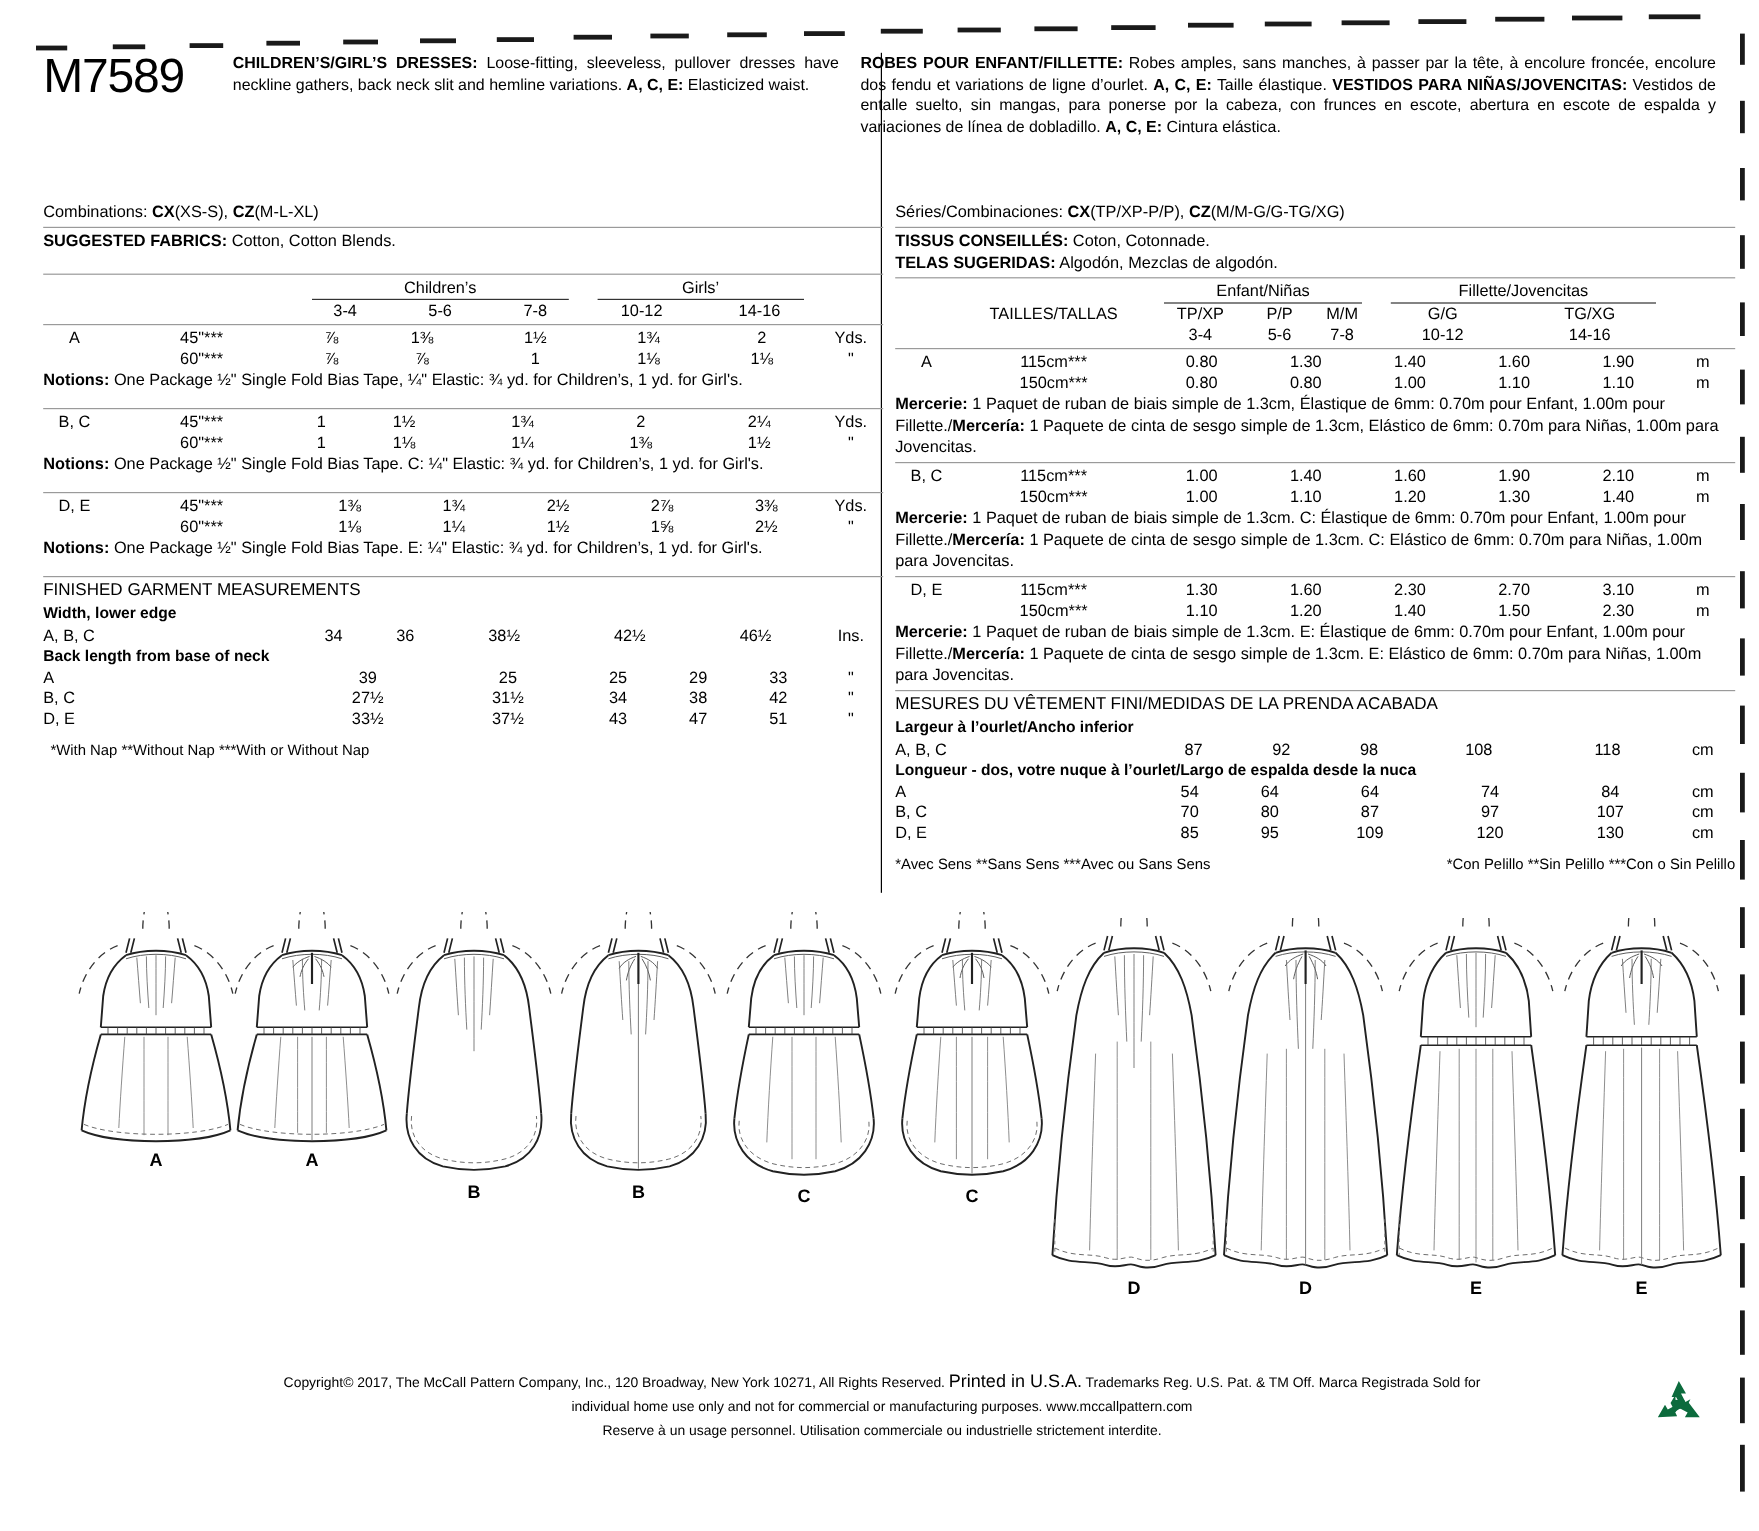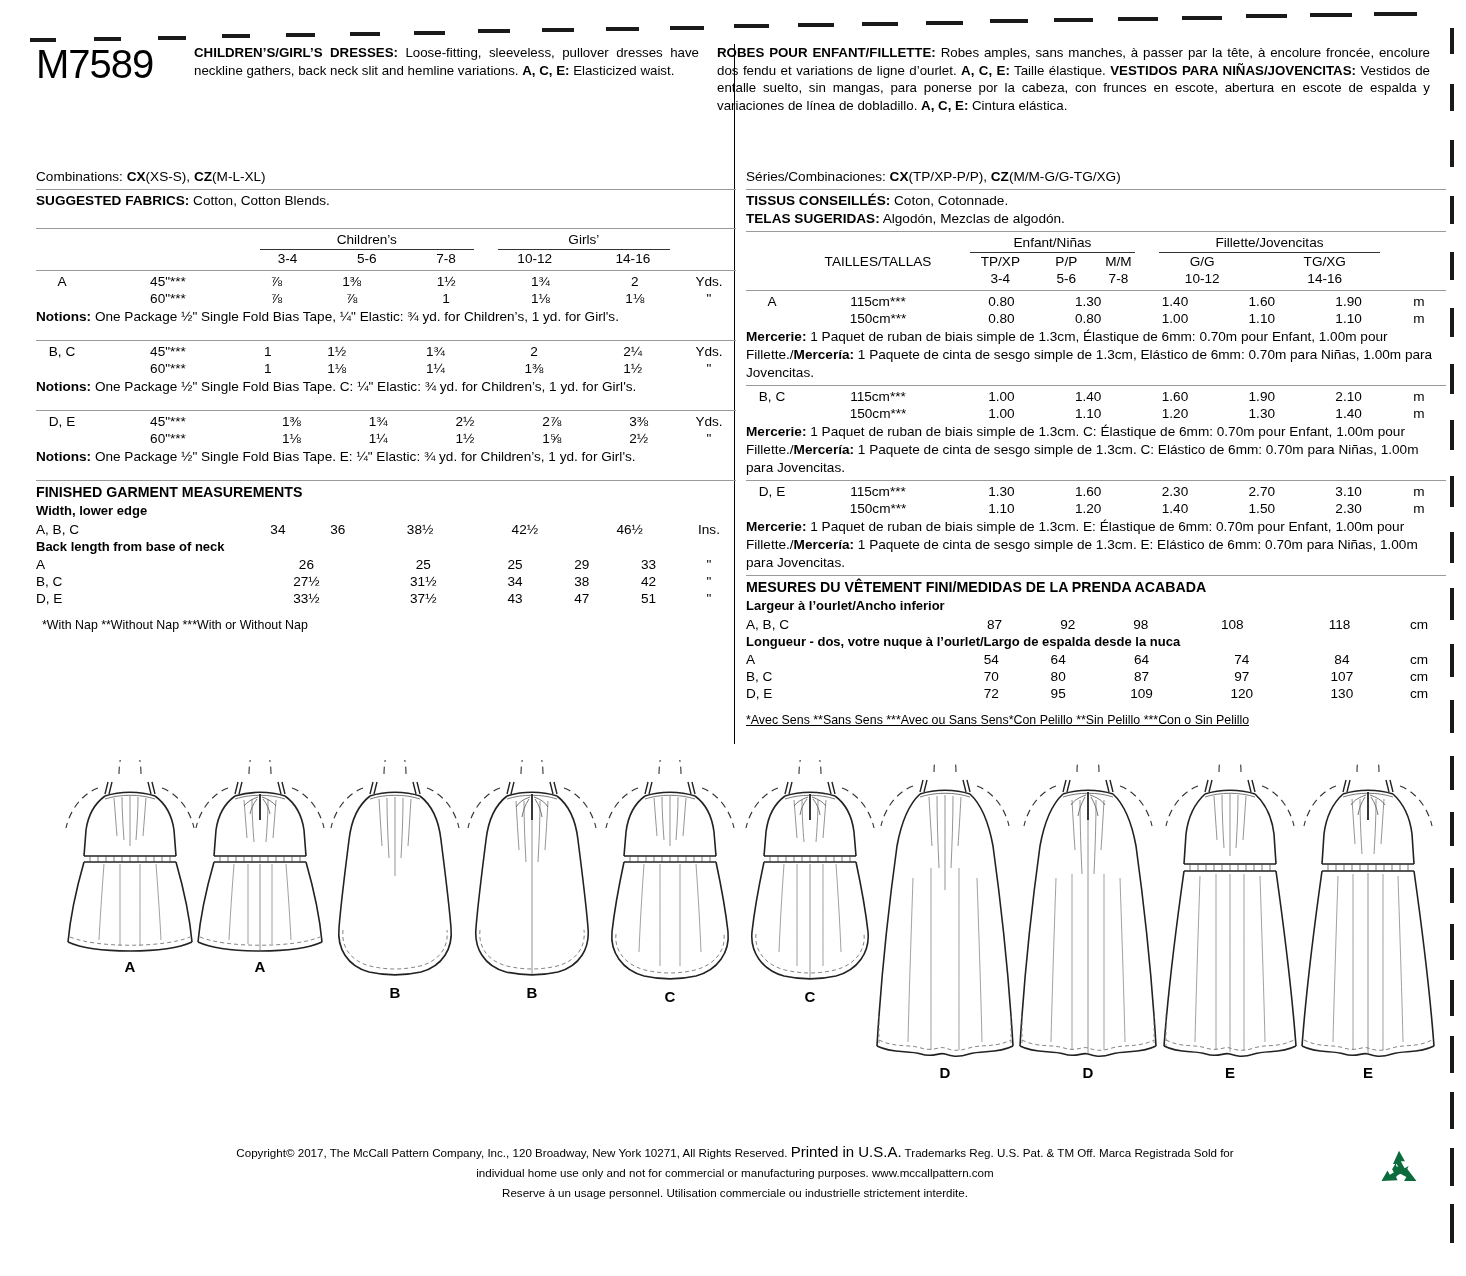--- a/index.html
+++ b/index.html
@@ -106,24 +106,24 @@
     display: block;
     border-bottom: 1.5px solid #333;
     padding-bottom: 1px;
     margin: 0 12px;
   }
   .notions {
     font-size: 13.6px;
     line-height: 18px;
     margin-top: 1px;
   }
-  .sec-title { font-size: 14.2px; font-weight: bold; line-height: 19px; }
+  .sec-title { font-size: 14.2px; font-weight: normal; line-height: 19px; }
   .sub-title { font-size: 13px; font-weight: bold; line-height: 18.5px; }
   .footnote { font-size: 12.4px; line-height: 16px; margin-top: 10px; }
-  .footnote-row { display:flex; justify-content: flex-start; text-decoration: underline; }
+  .footnote-row { display:flex; justify-content: space-between; }
 
   
   .illos {
     position: absolute;
     top: 760px;
     left: 20px;
     width: 1420px;
     height: 360px;
   }
 
@@ -356,21 +356,21 @@
           <td>46½</td>
           <td class="unit">Ins.</td>
         </tr>
       </tbody>
         </table>
       <div class="sub-title">Back length from base of neck</div>
       <table class="sz">
         <tbody>
             <tr>
           <td class="lab" style="font-weight:normal;width:212px;text-align:left;">A</td>
-          <td>26</td>
+          <td>39</td>
           <td>25</td>
           <td>25</td>
           <td>29</td>
           <td>33</td>
           <td class="unit">"</td>
         </tr>
         <tr>
           <td class="lab" style="font-weight:normal;width:212px;text-align:left;">B, C</td>
           <td>27½</td>
           <td>31½</td>
@@ -562,21 +562,21 @@
           <td class="lab" style="font-weight:normal;width:212px;text-align:left;">B, C</td>
           <td>70</td>
           <td>80</td>
           <td>87</td>
           <td>97</td>
           <td>107</td>
           <td class="unit">cm</td>
         </tr>
         <tr>
           <td class="lab" style="font-weight:normal;width:212px;text-align:left;">D, E</td>
-          <td>72</td>
+          <td>85</td>
           <td>95</td>
           <td>109</td>
           <td>120</td>
           <td>130</td>
           <td class="unit">cm</td>
         </tr>
       </tbody>
         </table>
       <div class="footnote footnote-row">
         <span>*Avec Sens **Sans Sens ***Avec ou Sans Sens</span>

